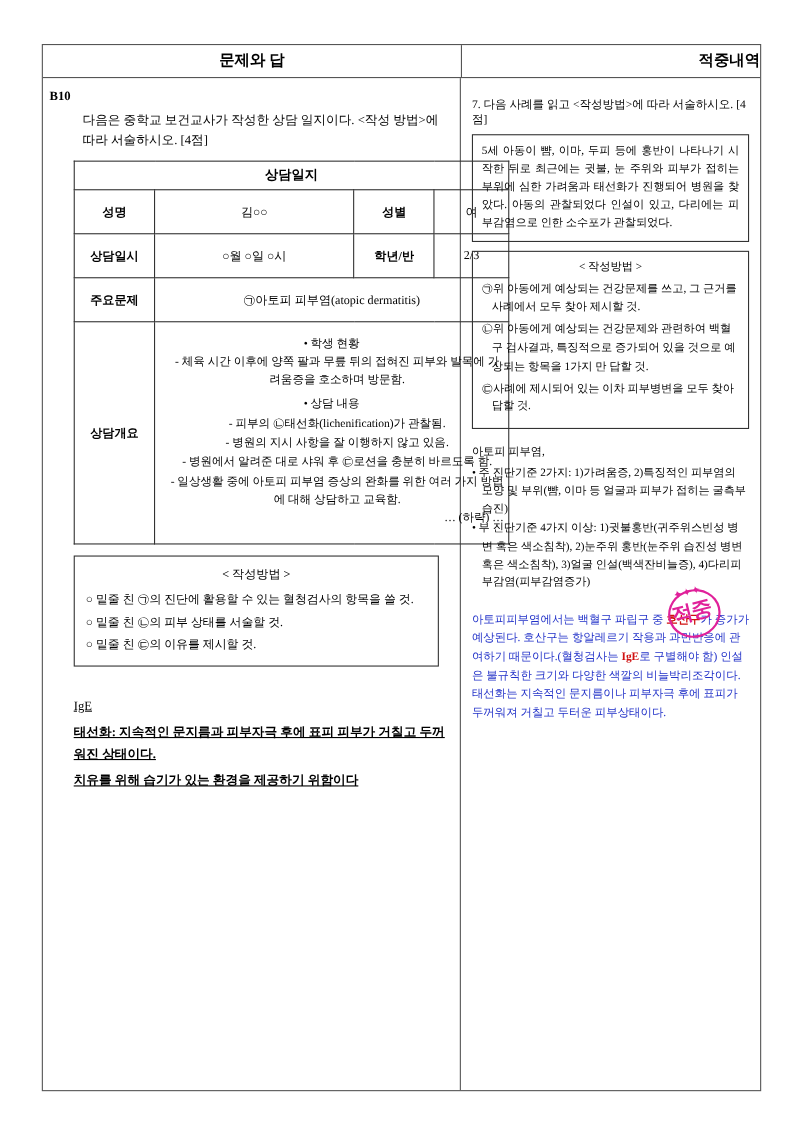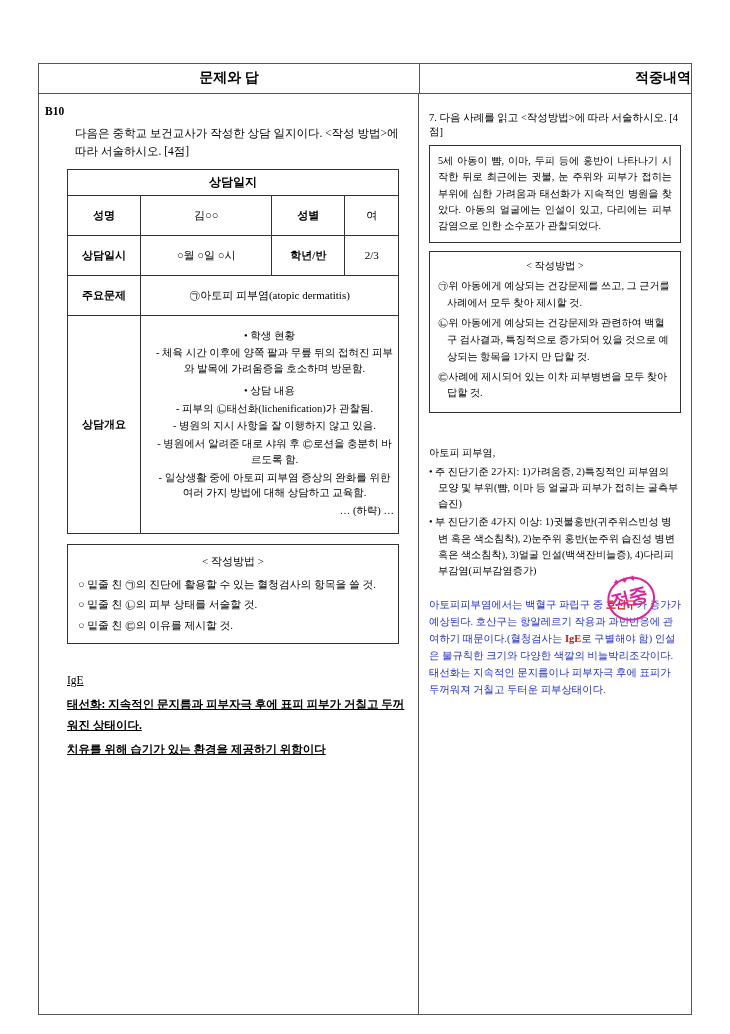--- a/index.html
+++ b/index.html
@@ -10,21 +10,21 @@
   body {
     width: 730px;
     height: 1034px;
     font-family: "Liberation Serif", serif;
     color: #000;
     position: relative;
   }
   .page {
     position: absolute;
     left: 38px;
-    top: 63px;
+    top: 40px;
     width: 654px;
     border: 1px solid #555;
     box-sizing: border-box;
   }
   .hdr-row {
     display: flex;
     border-bottom: 1px solid #555;
   }
   .hdr-left {
     width: 380px;
@@ -67,21 +67,21 @@
     font-weight: bold;
     flex: none;
     padding-top: 1px;
   }
   .q-text {
     flex: 1;
     margin-top: 23px;
   }
   .tbl {
     border-collapse: collapse;
-    width: 332px;
+    width: 396px;
     margin: 8px 0 0 22px;
     font-size: 11px;
   }
   .tbl td, .tbl th {
     border: 1px solid #333;
     padding: 12px 4px;
     text-align: center;
     vertical-align: middle;
   }
   .tbl .title-cell {
@@ -174,21 +174,21 @@
   .method2 .m-title {
     text-align: center;
     margin-bottom: 4px;
   }
   .method2 p {
     margin: 0 0 3px 0;
     text-indent: -9px;
     padding-left: 9px;
   }
   .notes {
-    margin-top: 32px;
+    margin-top: 14px;
     font-size: 10.2px;
     line-height: 1.6;
   }
   .notes .h {
     margin: 0 0 2px 0;
   }
   .notes p {
     margin: 0 0 2px 0;
     text-indent: -9px;
     padding-left: 9px;
@@ -311,21 +311,21 @@
         <div class="ans-line b u">치유를 위해 습기가 있는 환경을 제공하기 위함이다</div>
       </div>
 
     </div>
 
     <div class="col-right">
 
 
       <div class="rq">7. 다음 사례를 읽고 &lt;작성방법&gt;에 따라 서술하시오. [4점]</div>
 
-      <div class="passage">5세 아동이 뺨, 이마, 두피 등에 홍반이 나타나기 시작한 뒤로 최근에는 귓불, 눈 주위와 피부가 접히는 부위에 심한 가려움과 태선화가 지속적인 병원을 찾았다. 아동의 얼굴에는 인설이 있고, 다리에는 피부감염으로 인한 소수포가 관찰되었다.</div>
+      <div class="passage">5세 아동이 뺨, 이마, 두피 등에 홍반이 나타나기 시작한 뒤로 최근에는 귓불, 눈 주위와 피부가 접히는 부위에 심한 가려움과 태선화가 진행되어 병원을 찾았다. 아동의 관찰되었다 인설이 있고, 다리에는 피부감염으로 인한 소수포가 관찰되었다.</div>
 
       <div class="method2">
         <div class="m-title">&lt; 작성방법 &gt;</div>
         <p>㉠위 아동에게 예상되는 건강문제를 쓰고, 그 근거를 사례에서 모두 찾아 제시할 것.</p>
         <p>㉡위 아동에게 예상되는 건강문제와 관련하여 백혈구 검사결과, 특징적으로 증가되어 있을 것으로 예상되는 항목을 1가지 만 답할 것.</p>
         <p>㉢사례에 제시되어 있는 이차 피부병변을 모두 찾아 답할 것.</p>
       </div>
 
       <div class="notes">
         <div class="h">아토피 피부염,</div>

